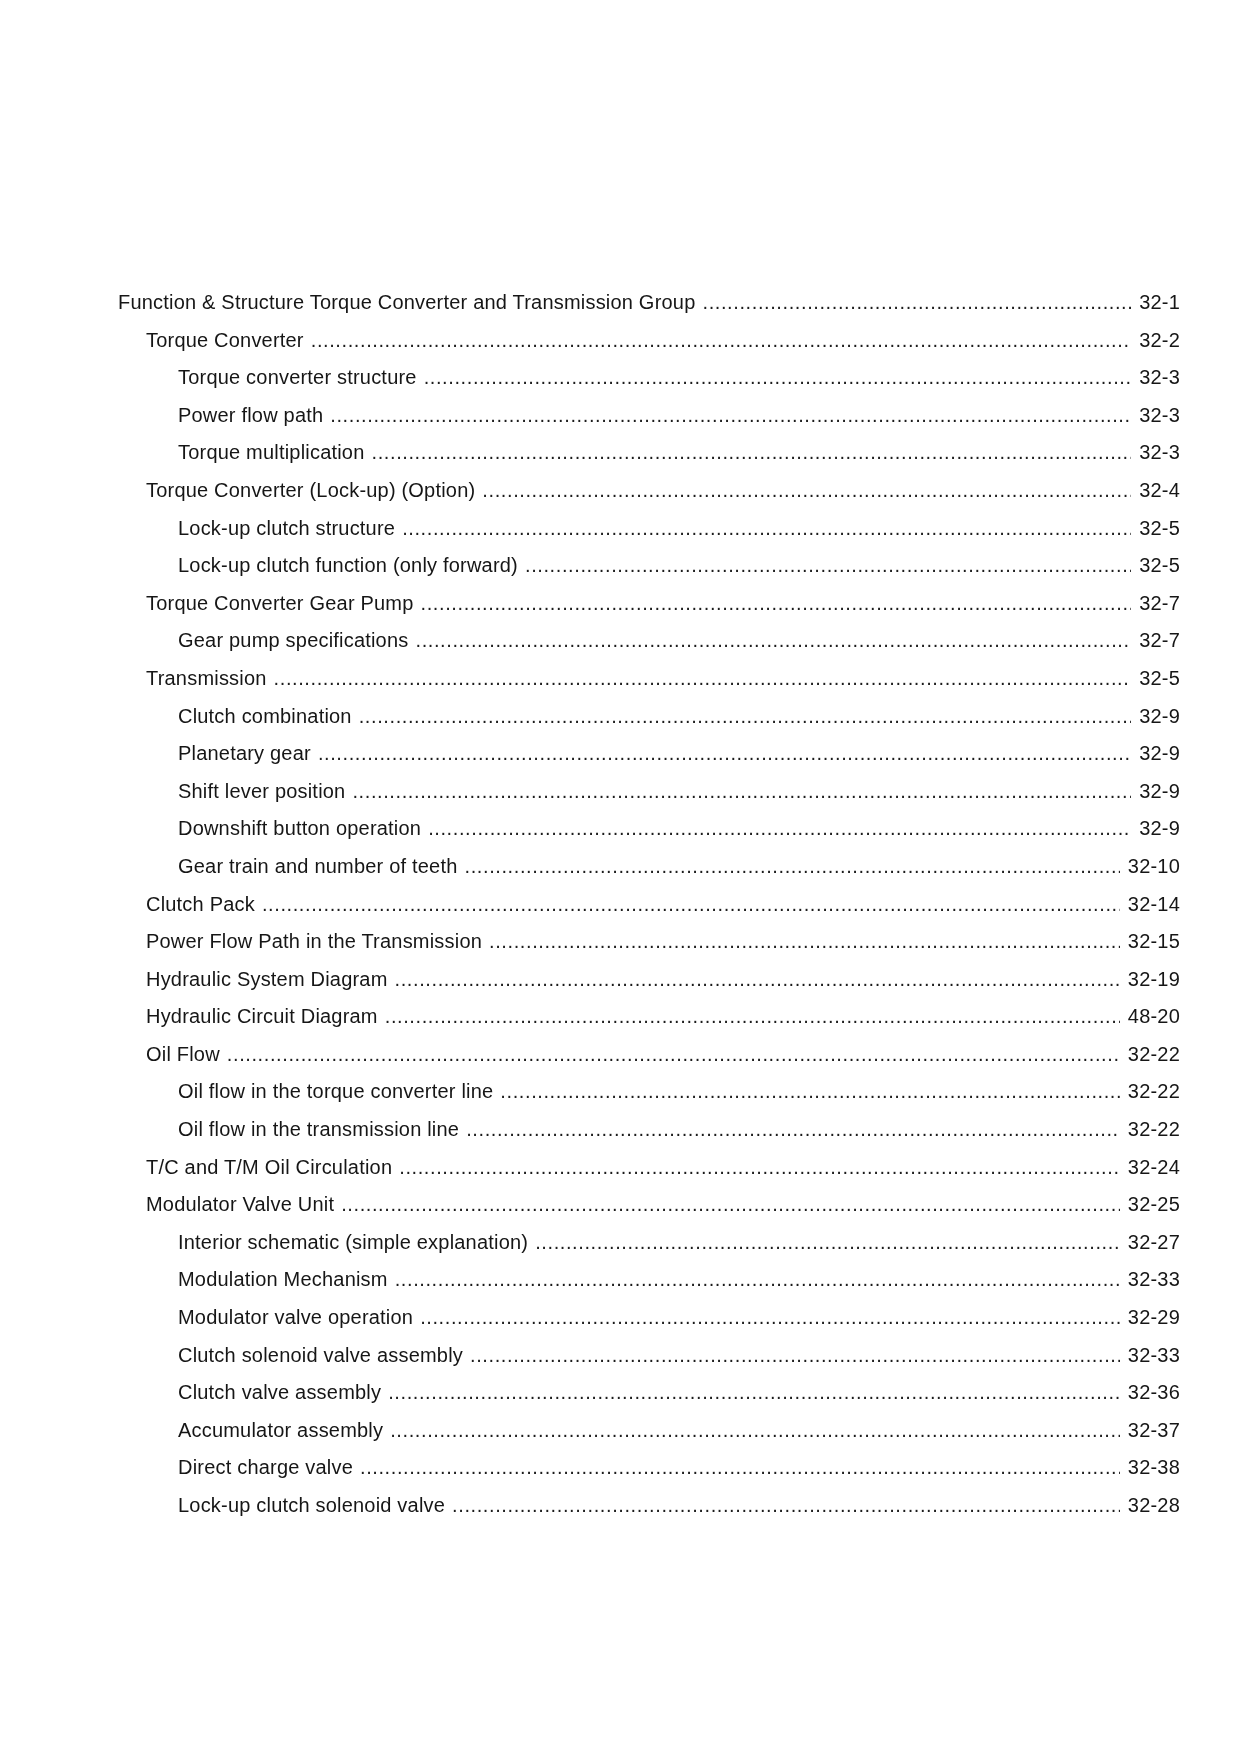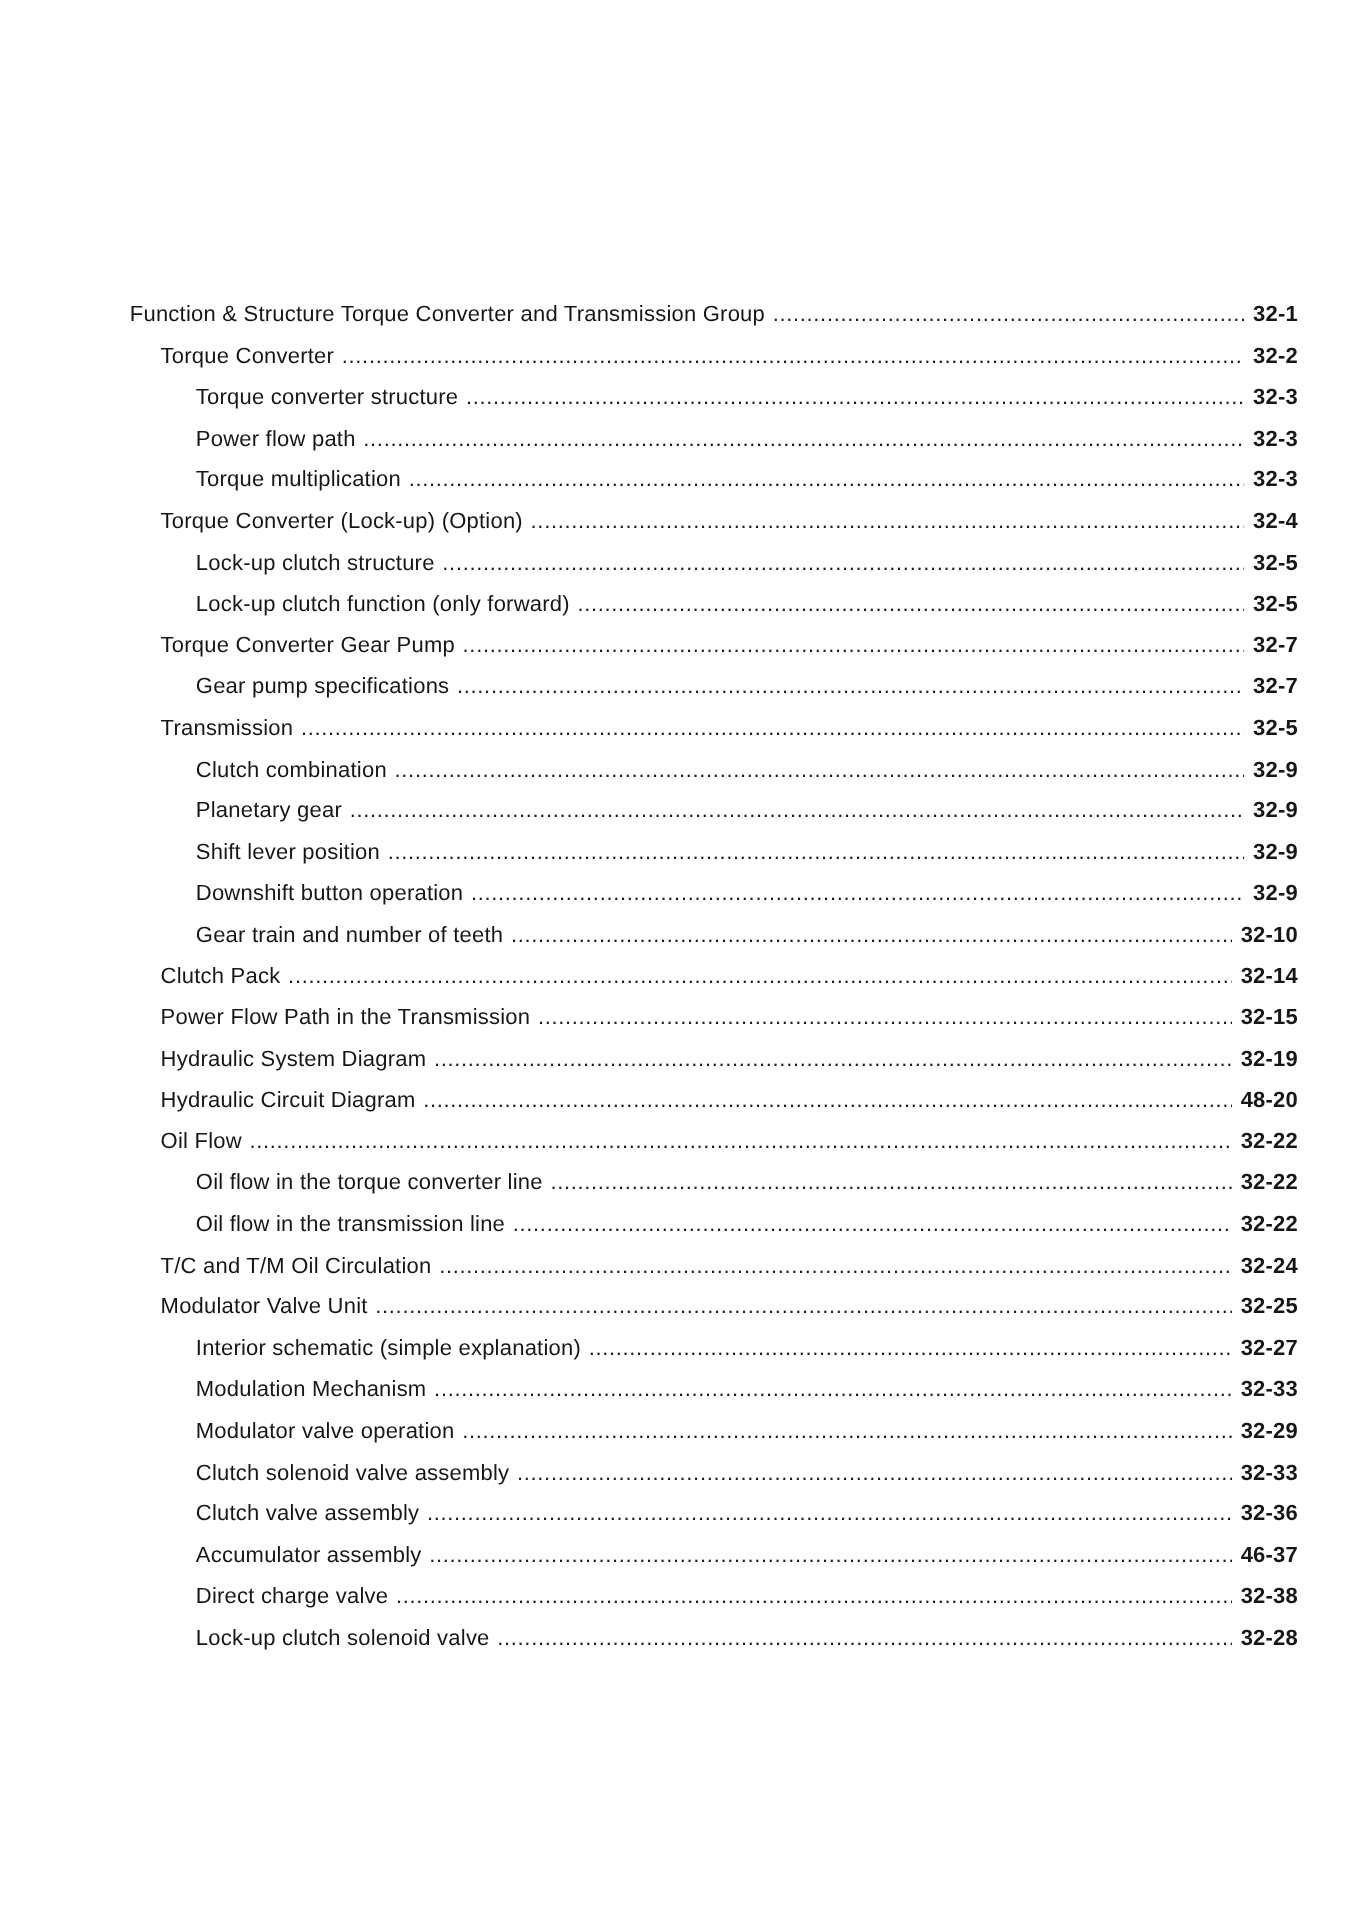--- a/index.html
+++ b/index.html
@@ -11,21 +11,21 @@
     position: relative;
     width: 1241px;
     height: 1755px;
     background: #ffffff;
     overflow: hidden;
     font-family: "Liberation Sans", "DejaVu Sans", sans-serif;
     color: #161616;
   }
   .toc {
     position: absolute;
-    top: 268px;
+    top: 284px;
     left: 118px;
     right: 61px;
   }
   .row {
     display: flex;
     align-items: baseline;
     height: 37.6px;
     line-height: 37.6px;
     font-size: 20px;
     white-space: nowrap;
@@ -46,21 +46,20 @@
     margin-right: 8px;
     letter-spacing: 0.6px;
     color: #1c1c1c;
   }
   .leader::after {
     content: "..........................................................................................................................................................................................................................................................................................................";
   }
   .pagenum {
     white-space: nowrap;
     letter-spacing: 0.2px;
-    font-weight: bold;
   }
 </style>
 </head>
 <body>
 
 <div class="page">
   <div class="toc">
 
     <div class="row l0">
         <span class="label">Function &amp; Structure Torque Converter and Transmission Group</span>
@@ -208,21 +207,21 @@
         <span class="pagenum">32-33</span>
       </div>
     <div class="row l2">
         <span class="label">Clutch valve assembly</span>
         <span class="leader"></span>
         <span class="pagenum">32-36</span>
       </div>
     <div class="row l2">
         <span class="label">Accumulator assembly</span>
         <span class="leader"></span>
-        <span class="pagenum">46-37</span>
+        <span class="pagenum">32-37</span>
       </div>
     <div class="row l2">
         <span class="label">Direct charge valve</span>
         <span class="leader"></span>
         <span class="pagenum">32-38</span>
       </div>
     <div class="row l2">
         <span class="label">Lock-up clutch solenoid valve</span>
         <span class="leader"></span>
         <span class="pagenum">32-28</span>

